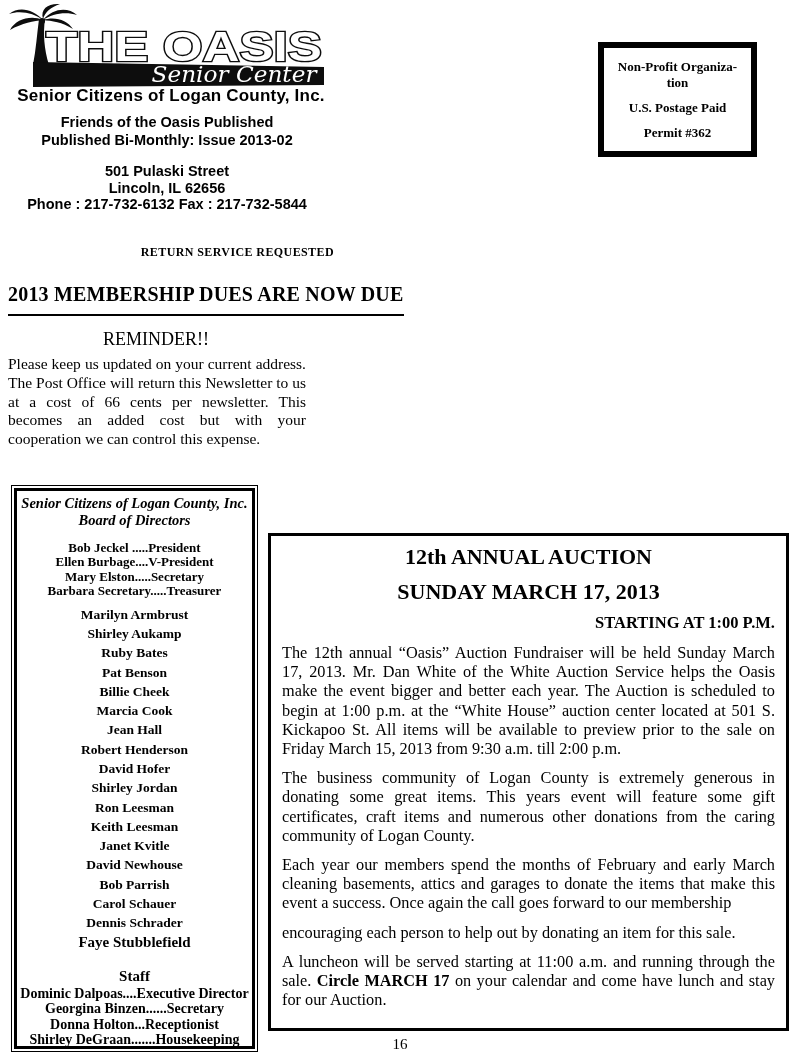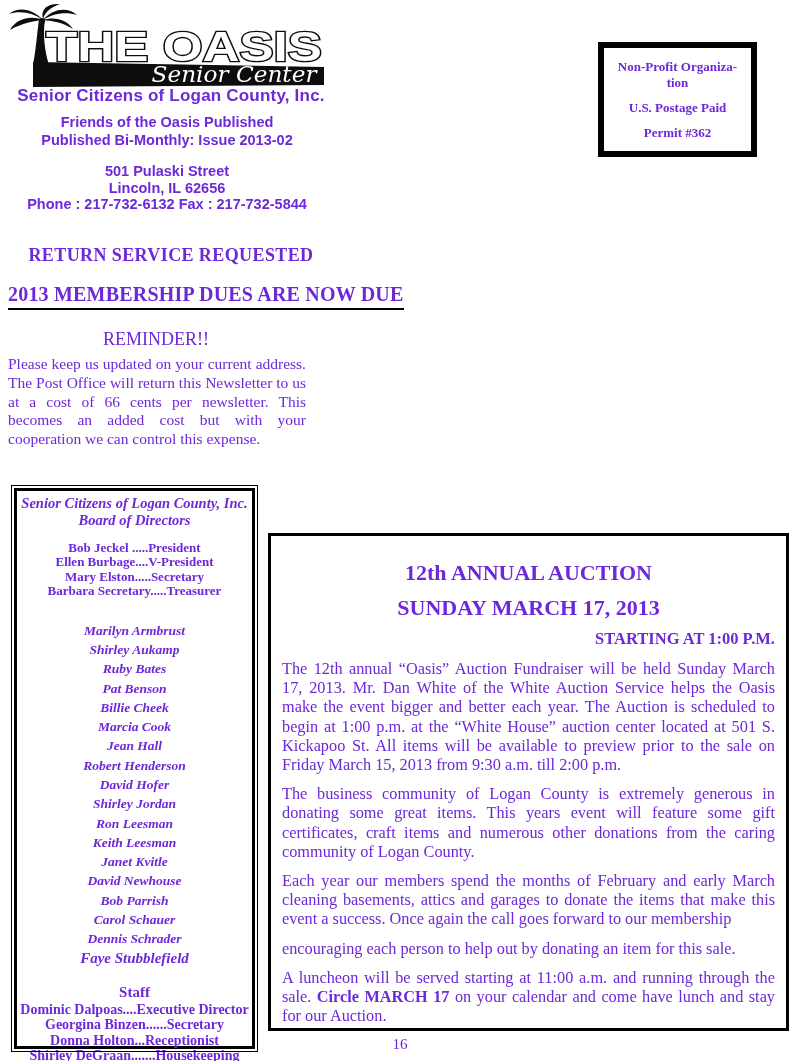--- a/index.html
+++ b/index.html
@@ -1,83 +1,83 @@
 <!DOCTYPE html>
 <html><head>
 <meta charset="utf-8">
 <style>
   html,body { margin:0; padding:0; background:#fff; }
   .page {
     position:relative; width:800px; height:1061px; margin:0 auto;
-    background:#ffffff; color:#6d28d9; overflow:hidden;
+    background:#ffffff; color:#000000; overflow:hidden;
     font-family:"Liberation Serif", serif;
   }
 
   
   .logo-wrap { position:absolute; left:6px; top:3px; width:330px; height:84px; }
   .org-line {
     position:absolute; left:6px; top:86px; width:330px; text-align:center;
     font-family:"Liberation Sans", sans-serif; font-weight:bold; font-size:17px;
     letter-spacing:0.2px; white-space:nowrap;
   }
 
   
   .masthead {
     position:absolute; left:0; top:113px; width:334px; text-align:center;
     font-family:"Liberation Sans", sans-serif; font-weight:bold;
     font-size:14.5px; line-height:18px;
   }
   .masthead .addr { margin-top:14px; line-height:16.5px; }
   .return-service {
-    position:absolute; left:8px; top:245px; width:326px; text-align:center;
-    font-weight:bold; font-size:18px; letter-spacing:0.4px;
+    position:absolute; left:8px; top:245px; width:326px; text-align:right;
+    font-weight:bold; font-size:12px; letter-spacing:0.4px;
   }
 
   
   .stamp {
     position:absolute; left:598px; top:42px; width:159px; height:115px;
     box-sizing:border-box; border:6px solid #000; background:#fff;
     display:flex; flex-direction:column; justify-content:center;
     text-align:center; font-weight:bold; font-size:13px; line-height:16px;
     padding:4px 4px;
   }
   .stamp .gap { margin-top:9px; }
 
   
   .dues-heading {
     position:absolute; left:8px; top:283px; font-weight:bold; font-size:20px;
     letter-spacing:0.2px; white-space:nowrap;
-    border-bottom:2.5px solid #000; padding-bottom:2px;
+    border-bottom:2.5px solid #000; padding-bottom:8px;
   }
   .reminder { position:absolute; left:0; top:329px; width:312px; text-align:center; font-size:18px; }
   .dues-body {
     position:absolute; left:8px; top:355px; width:298px;
     font-size:15.5px; line-height:18.8px; text-align:justify;
   }
 
   
   .board-box {
     position:absolute; left:14px; top:488px; width:241px; height:561px;
     box-sizing:border-box; border:3px solid #000;
     outline:1px solid #000; outline-offset:2px;
     text-align:center; font-weight:bold; padding-top:4px; background:#fff;
   }
   .board-title { font-style:italic; font-size:14.5px; line-height:17px; }
   .officers { margin-top:12px; font-size:13px; line-height:14.4px; }
-  .members { margin-top:22px; font-size:13.5px;font-style:italic; }
+  .members { margin-top:6px; font-size:13.5px; }
   .members .m { line-height:19.3px; height:19.3px; }
   .members .m-large { font-size:15px; }
   .staff-title { margin-top:15px; font-size:15px; line-height:19px; }
   .staff { font-size:14px; line-height:15.5px; }
 
   
   .auction-box {
     position:absolute; left:268px; top:533px; width:521px; height:498px;
     box-sizing:border-box; border:3px solid #000; background:#fff;
-    padding:20px 11px 0 11px;
+    padding:4px 11px 0 11px;
   }
   .a-title1 { text-align:center; font-weight:bold; font-size:22px; margin-top:4px; }
   .a-title2 { text-align:center; font-weight:bold; font-size:22px; margin-top:9px; }
   .a-title3 { text-align:right; font-weight:bold; font-size:16.5px; margin-top:8px; }
   .a-p { font-size:16.3px; line-height:19.2px; text-align:justify; margin-top:10px; }
   .a-p .b { font-weight:bold; }
 
   .page-num { position:absolute; left:340px; top:1036px; width:120px; text-align:center; font-size:15px; }
 </style>
 </head>

